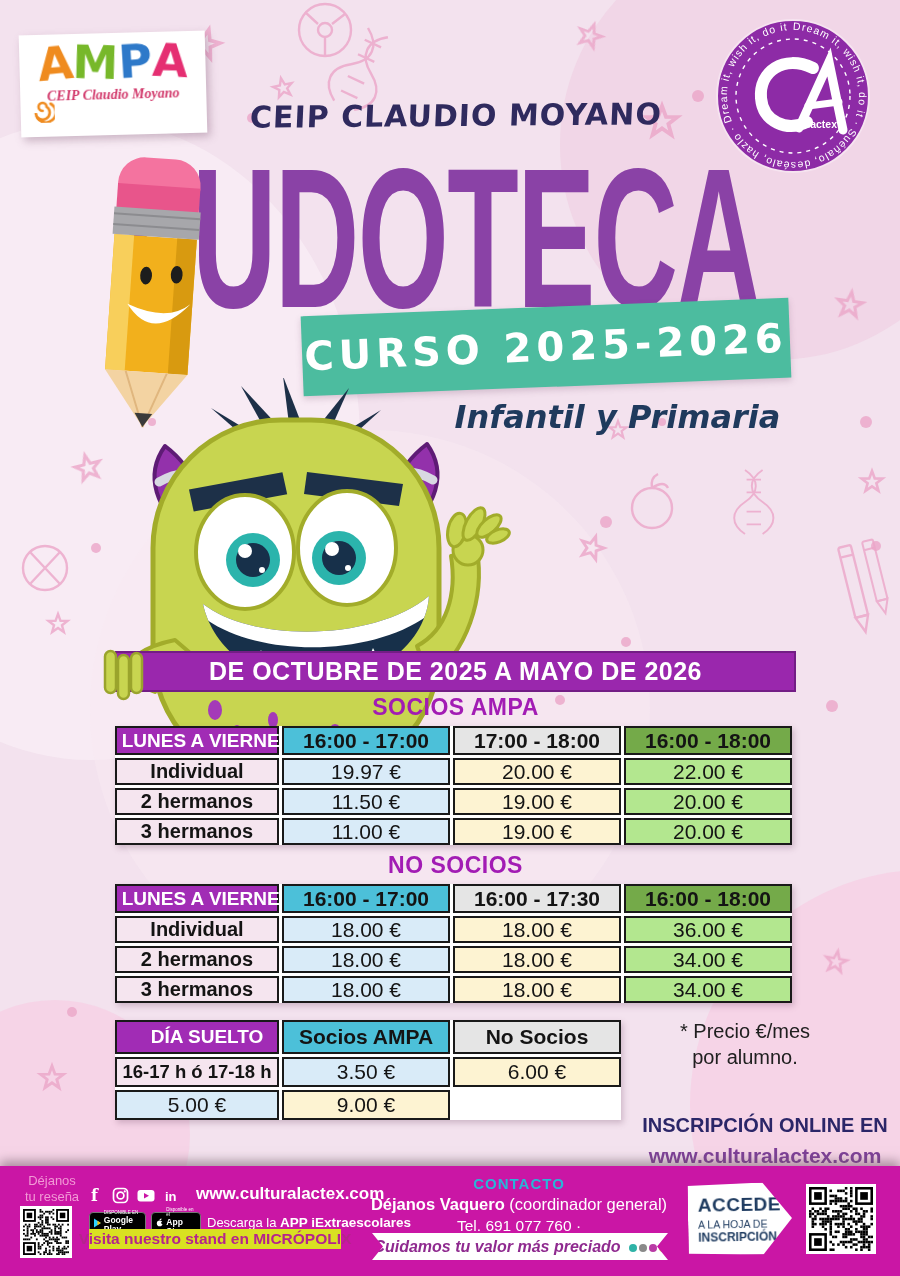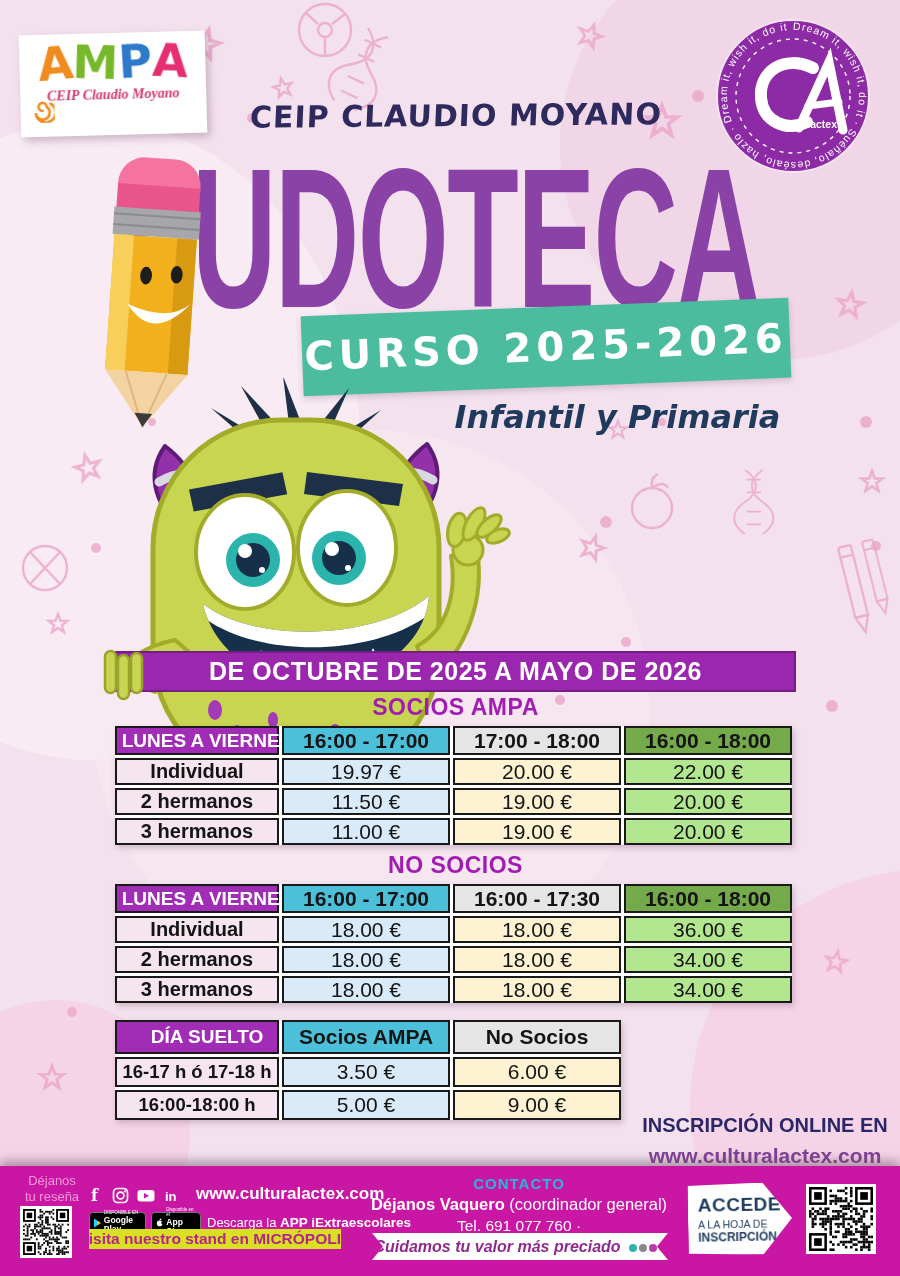--- a/index.html
+++ b/index.html
@@ -331,25 +331,28 @@
       <div class="tcell c-green">34.00 €</div>
     </div>
 
   <div class="ptable" id="table-dia-suelto" style="left:115px;top:1020px;grid-template-columns:164px 168px 168px;grid-template-rows:34px 30px 30px;">
       <div class="tcell h-purple">DÍA SUELTO</div>
       <div class="tcell h-cyan">Socios AMPA</div>
       <div class="tcell h-yellow">No Socios</div>
       <div class="tcell c-label-sm">16-17 h ó 17-18 h</div>
       <div class="tcell c-blue">3.50 €</div>
       <div class="tcell c-cream">6.00 €</div>
-      <div class="tcell c-label-sm">16:00-18:00 h</div>
       <div class="tcell c-blue">5.00 €</div>
       <div class="tcell c-cream">9.00 €</div>
     </div>
 
+  <div class="abs price-note" style="z-index:7;">
+    <div>* Precio €/mes</div>
+    <div>por alumno.</div>
+  </div>
 
   <div class="abs inscription" style="z-index:7;">
     <div class="l1">INSCRIPCIÓN ONLINE EN</div>
     <div class="l2">www.culturalactex.com</div>
   </div>
 
   <div class="abs footer">
     <div class="abs review">
       <div>Déjanos</div>
       <div>tu reseña</div>

